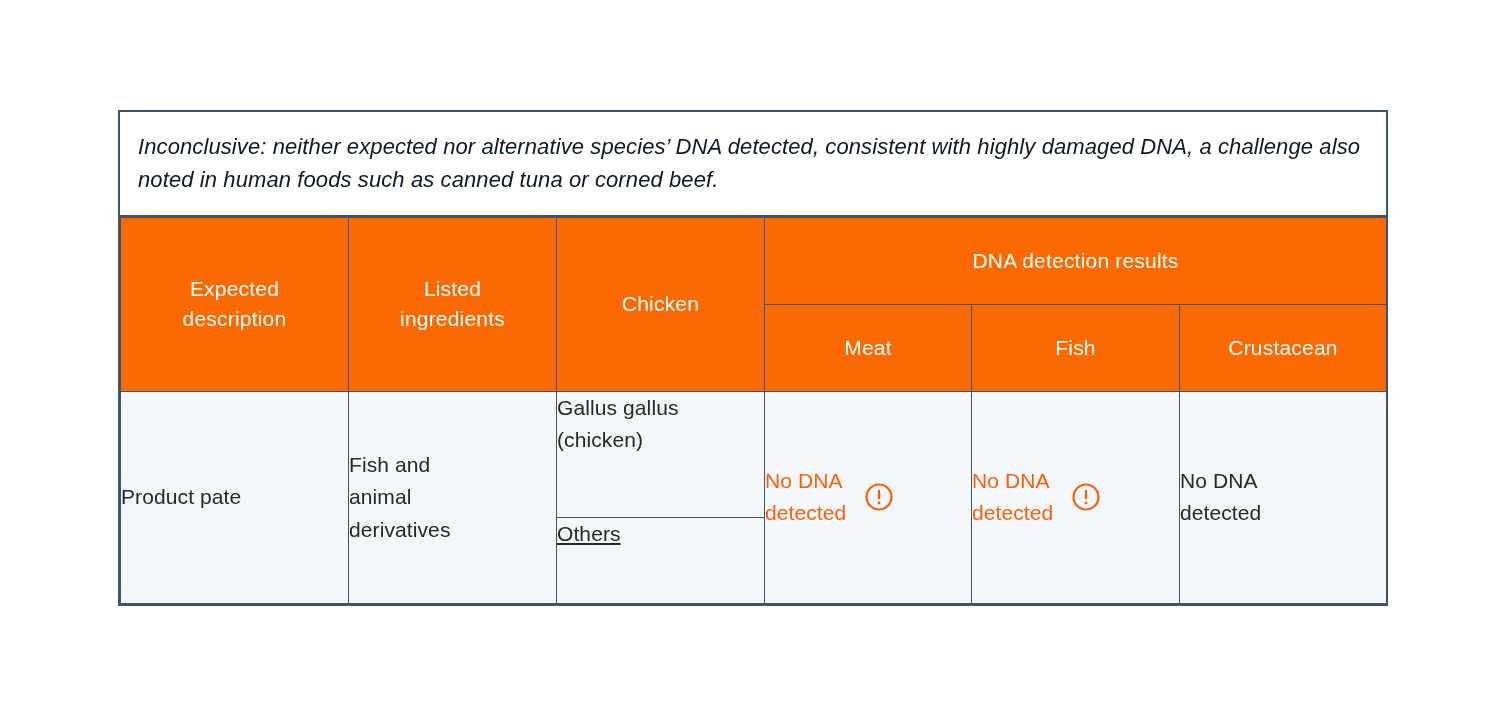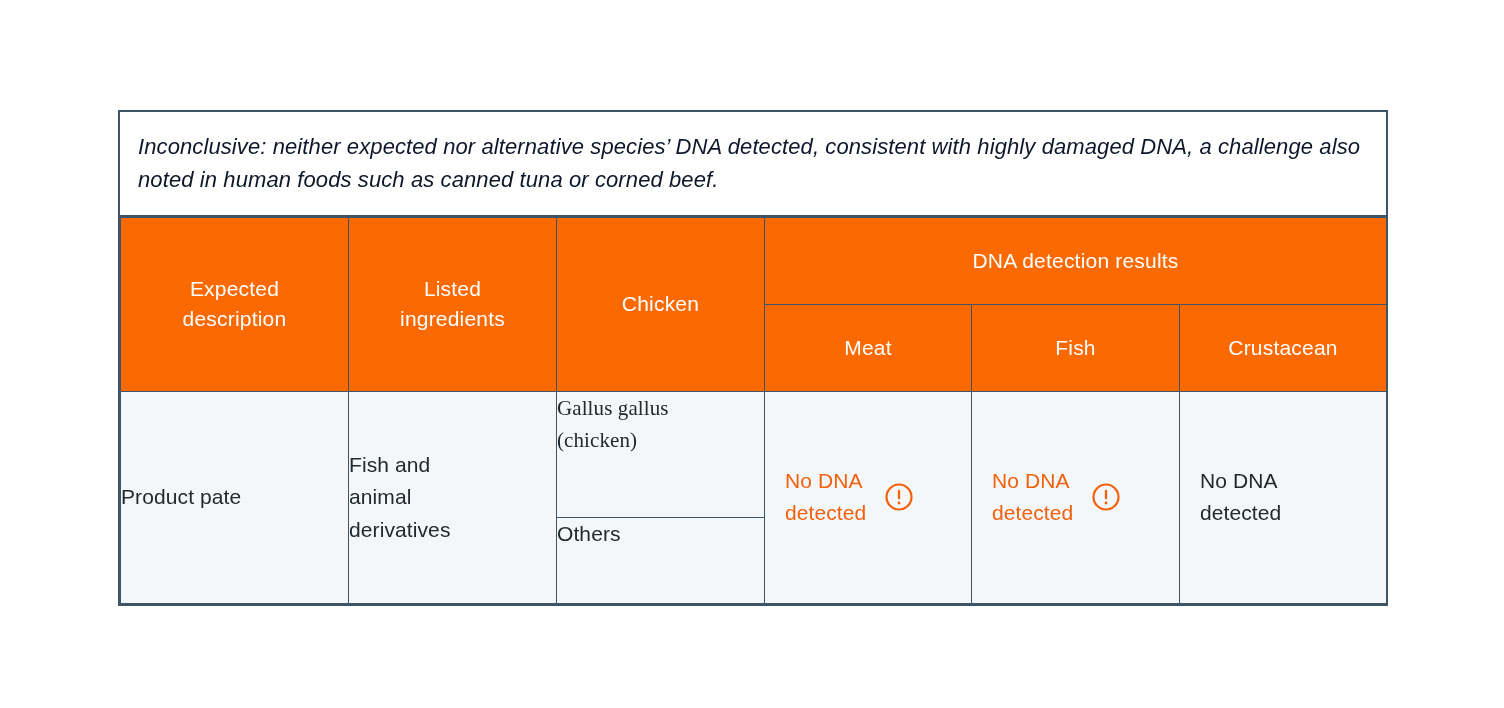--- a/index.html
+++ b/index.html
@@ -74,22 +74,22 @@
   .bd {
     background: #f3f7fa;
     color: #222a2f;
     font-size: 21px;
     line-height: 1.55;
     vertical-align: middle;
     padding: 12px 16px 12px 18px;
     letter-spacing: 0.1px;
   }
   .bd-tall { height: 210px; }
-  .bd-sub-top { height: 125px; vertical-align: top; padding-top: 28px; font-family: Liberation Serif, serif; }
-  .bd-sub-bottom { height: 85px; vertical-align: top; padding-top: 20px; }
+  .bd-sub-top { height: 125px; vertical-align: top; padding-top: 28px; }
+  .bd-sub-bottom { height: 85px; vertical-align: top; padding-top: 20px; text-decoration: underline; }
   .bd-center-left { vertical-align: middle; }
 
   
   .result-cell {
     display: flex;
     align-items: center;
     gap: 18px;
   }
   .result-text {
     font-size: 21px;
@@ -98,21 +98,21 @@
   .result-text.alert { color: #f4600c; }
   .result-text.plain { color: #222a2f; }
   .alert-icon {
     flex: 0 0 auto;
     width: 30px;
     height: 30px;
     display: inline-block;
   }
   .alert-icon svg { display: block; }
 
-  .nowrap-block { white-space: pre-line; margin-left: 20px; }
+  .nowrap-block { white-space: pre-line; }
 </style>
 </head>
 <body>
 
 <div class="table-wrap">
 
   <div class="caption-row">
     <div class="caption-text">Inconclusive: neither expected nor alternative species’ DNA detected, consistent with highly damaged DNA, a challenge also noted in human foods such as canned tuna or corned beef.</div>
   </div>
 

